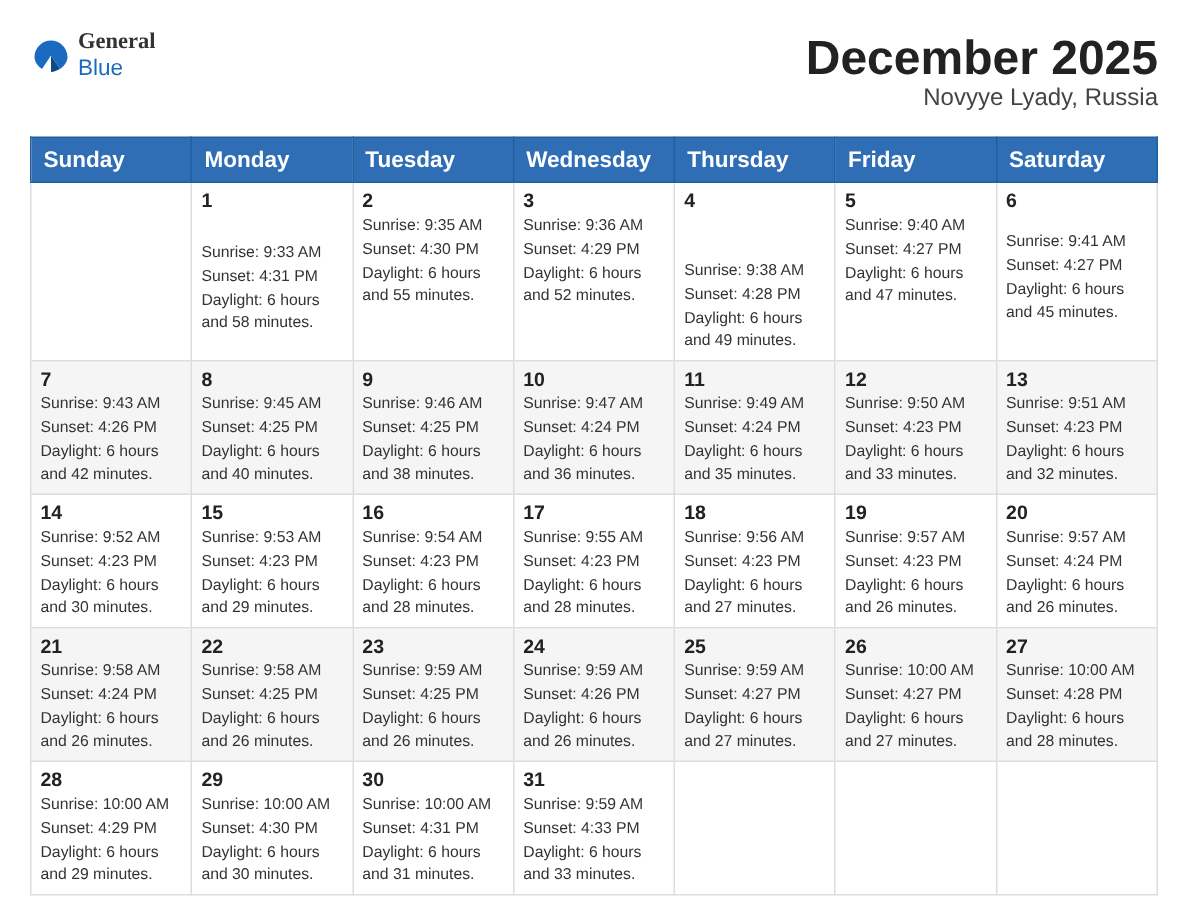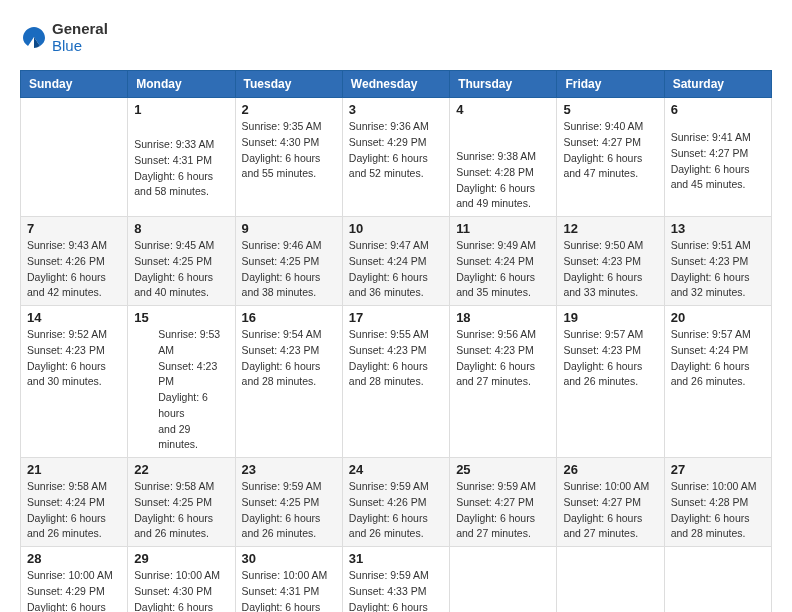--- a/index.html
+++ b/index.html
@@ -40,21 +40,21 @@
     .calendar {
       width: 100%;
       border-collapse: collapse;
       border: 1px solid #ccc;
     }
     .calendar th {
       background-color: #2f6db5;
       color: white;
       text-align: left;
       padding: 6px 8px;
-      font-size: 12px;
+      font-size: 15px;
       font-weight: bold;
       border: 1px solid #2060a0;
     }
     .calendar td {
       vertical-align: top;
       padding: 4px 6px;
       border: 1px solid #ddd;
       width: 107px;
       min-height: 80px;
       background: #fff;
@@ -83,23 +83,27 @@
 </head>
 <body>
 
 <div class="header">
   <div class="logo">
     <svg class="logo-icon" viewBox="0 0 28 28" xmlns="http://www.w3.org/2000/svg">
       <path d="M14 4 C8 4, 3 9, 3 15 C3 18, 5 21, 8 23 L14 14 L20 23 C23 21, 25 18, 25 15 C25 9, 20 4, 14 4Z" fill="#1a6bbf"></path>
       <path d="M14 14 L20 23 C18 24, 16 25, 14 25 L14 14Z" fill="#0d4a8a"></path>
     </svg>
     <div>
-      <div style="font-size:15px; font-weight:bold; color:#333;">General</div>
+      <div style="font-size:15px; font-weight:bold; color:#333;font-family:Liberation Serif, serif;">General</div>
       <div style="font-size:15px; font-weight:normal; color:#1a6bbf;">Blue</div>
     </div>
+  </div>
+  <div class="title-section">
+    <div class="month-year">December 2025</div>
+    <div class="location">Novyye Lyady, Russia</div>
   </div>
 </div>
 
 <table class="calendar">
   <thead>
     <tr>
     <th>Sunday</th>
         <th>Monday</th>
         <th>Tuesday</th>
         <th>Wednesday</th>
@@ -208,21 +212,21 @@
       <tr>
         <td>
           <span class="day-num">14</span>
           <div class="day-info" style="white-space: pre-line;">Sunrise: 9:52 AM
 Sunset: 4:23 PM
 Daylight: 6 hours
 and 30 minutes.</div>
         </td>
         <td>
           <span class="day-num">15</span>
-          <div class="day-info" style="white-space: pre-line; margin-left: 24px;">Sunrise: 9:53 AM
+          <div class="day-info" style="white-space: pre-line;">Sunrise: 9:53 AM
 Sunset: 4:23 PM
 Daylight: 6 hours
 and 29 minutes.</div>
         </td>
         <td>
           <span class="day-num">16</span>
           <div class="day-info" style="white-space: pre-line;">Sunrise: 9:54 AM
 Sunset: 4:23 PM
 Daylight: 6 hours
 and 28 minutes.</div>

